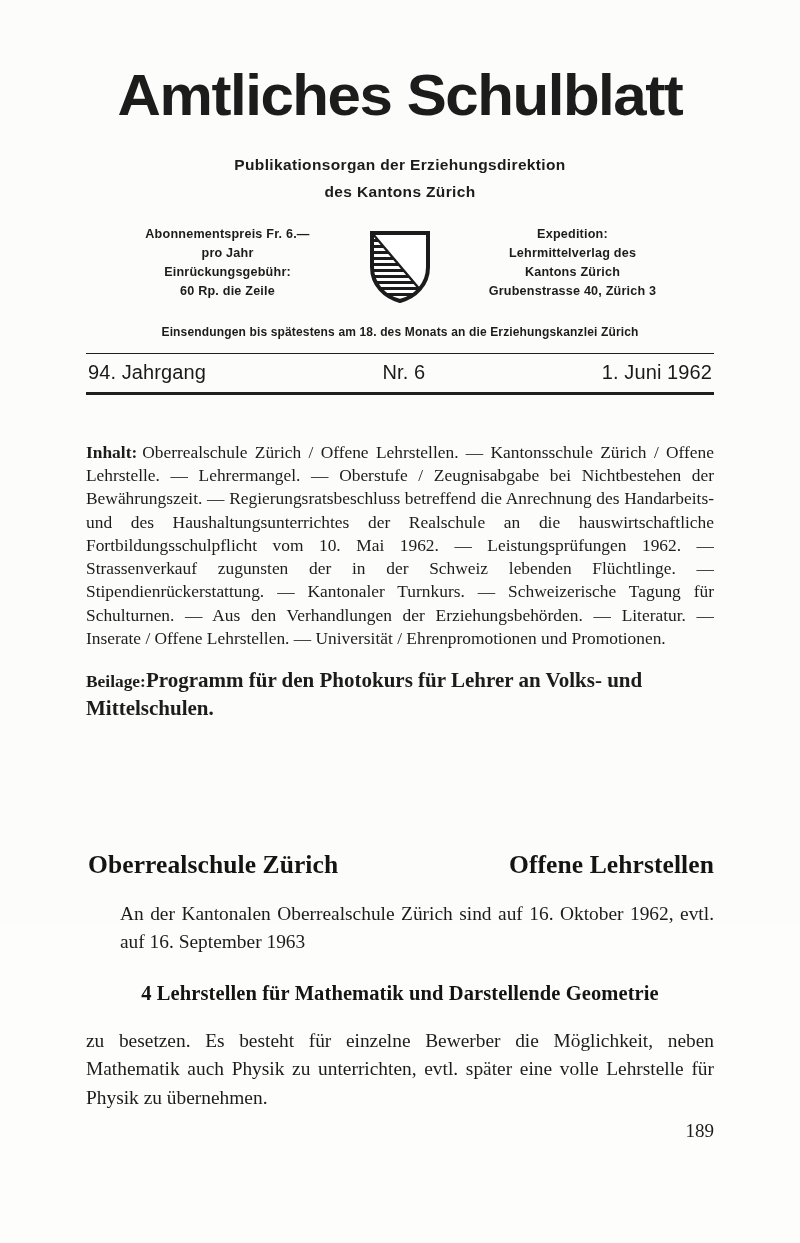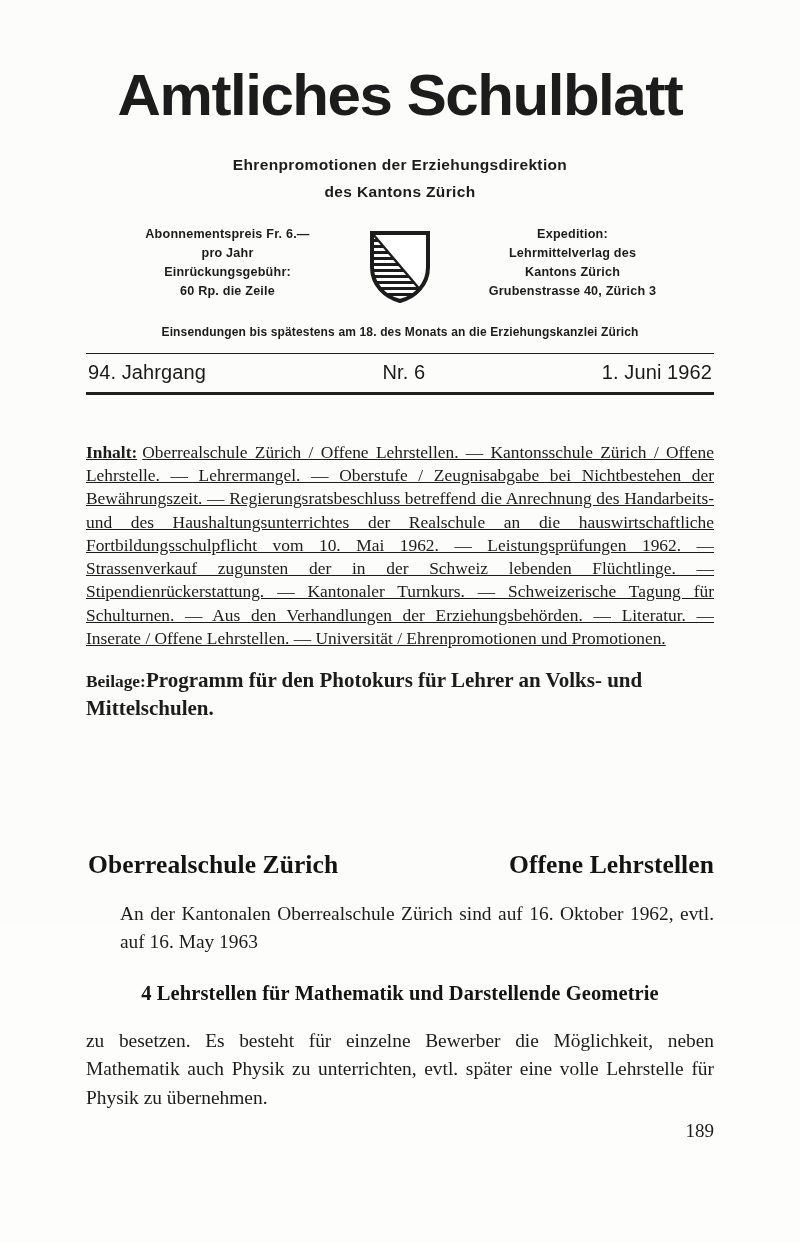--- a/index.html
+++ b/index.html
@@ -115,21 +115,20 @@
   }
   .issue-row .mid { flex: 0 0 auto; }
 
   
   .toc {
     margin-top: 46px;
     font-size: 17.4px;
     line-height: 1.335;
     text-align: justify;
     color: #1c1c1c;
-    text-decoration: underline;
   }
   .toc-label {
     font-weight: bold;
     margin-right: 5px;
   }
   .toc-body { }
   .beilage {
     margin-top: 16px;
     font-size: 17.4px;
     line-height: 1.335;
@@ -189,21 +188,21 @@
     color: #1c1c1c;
   }
 </style>
 </head>
 <body>
 
 <div class="page">
   <div class="content">
 
     <div class="masthead">Amtliches Schulblatt</div>
-    <div class="subtitle subtitle-1">Ehrenpromotionen der Erziehungsdirektion</div>
+    <div class="subtitle subtitle-1">Publikationsorgan der Erziehungsdirektion</div>
     <div class="subtitle subtitle-2">des Kantons Zürich</div>
 
     <div class="info-strip">
       <div class="info-col left">
         <div>Abonnementspreis Fr. 6.—</div>
         <div>pro Jahr</div>
         <div>Einrückungsgebühr:</div>
         <div>60 Rp. die Zeile</div>
       </div>
 
@@ -253,21 +252,21 @@
 
     <div class="beilage">
       <span class="beilage-label">Beilage:</span><span class="beilage-text">Programm für den Photokurs für Lehrer an Volks- und Mittelschulen.</span>
     </div>
 
     <div class="article-heads">
       <div class="h-left">Oberrealschule Zürich</div>
       <div class="h-right">Offene Lehrstellen</div>
     </div>
 
-    <div class="body-par justified indent">An der Kantonalen Oberrealschule Zürich sind auf 16. Oktober 1962, evtl. auf 16. May 1963</div>
+    <div class="body-par justified indent">An der Kantonalen Oberrealschule Zürich sind auf 16. Oktober 1962, evtl. auf 16. September 1963</div>
 
     <div class="sub-head">4 Lehrstellen für Mathematik und Darstellende Geometrie</div>
 
     <div class="closing">zu besetzen. Es besteht für einzelne Bewerber die Möglichkeit, neben Mathematik auch Physik zu unterrichten, evtl. später eine volle Lehrstelle für Physik zu übernehmen.</div>
 
   </div>
 
   <div class="folio">189</div>
 </div>
 

